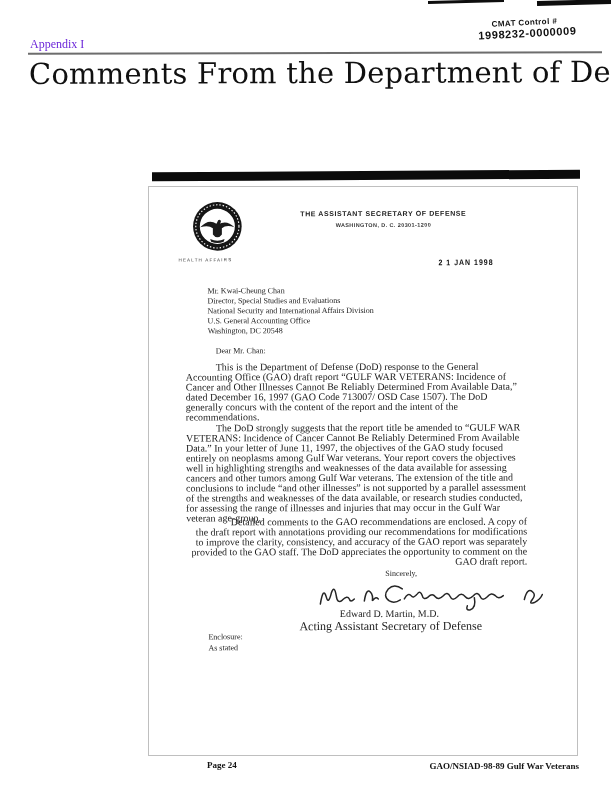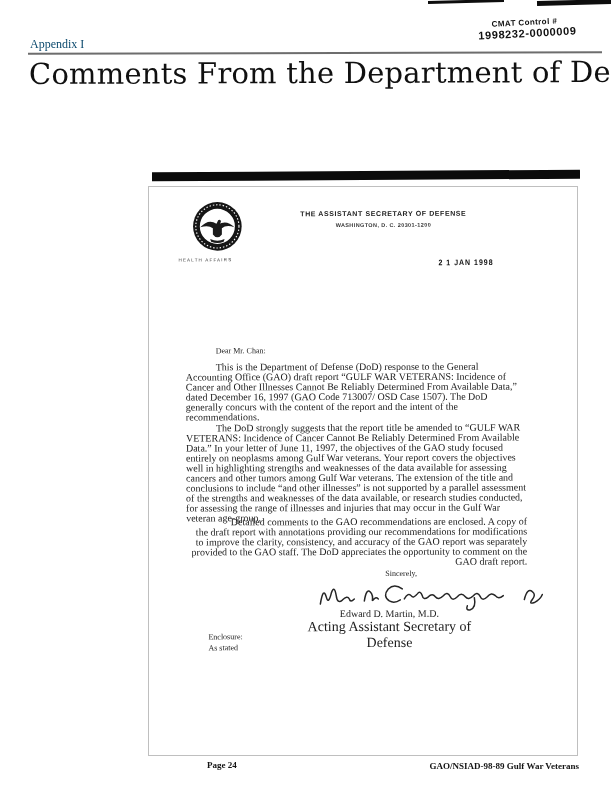--- a/index.html
+++ b/index.html
@@ -15,21 +15,21 @@
   .scanbar-1 { left:428px; top:0; width:76px; height:3px; transform:rotate(-1.5deg); }
   .scanbar-2 { left:537px; top:0; width:80px; height:5px; transform:rotate(-1.5deg); }
 
   
   .cmat { position:absolute; left:478px; top:18px; transform:rotate(-3deg); color:#111;
           font-family:"Liberation Sans", sans-serif; text-align:left; }
   .cmat-label { font-size:8px; font-weight:700; letter-spacing:.4px; padding-left:14px; }
   .cmat-number { font-size:11px; font-weight:700; letter-spacing:.6px; }
 
   
-  .appendix { position:absolute; left:30px; top:37px; font-size:12px; color:#0c4a6e; }
+  .appendix { position:absolute; left:30px; top:37px; font-size:12px; color:#6d28d9; }
   .header-rule { position:absolute; left:28px; top:52px; width:574px; height:2px;
                  background:#3c3c3c; opacity:.75; transform:rotate(-0.15deg); }
   .page-title { position:absolute; left:29px; top:56px; width:580px;
                 font-family:"DejaVu Serif", serif; font-size:29px; font-weight:400;
                 color:#101010; letter-spacing:.2px; transform:rotate(-0.2deg); white-space:nowrap; }
 
   
   .letter-topbar { position:absolute; left:152px; top:171px; width:428px; height:9px;
                    background:#0b0b0b; transform:rotate(-0.35deg); }
   .letter { position:absolute; left:148px; top:186px; width:430px; height:570px;
@@ -59,22 +59,22 @@
           text-indent:30px; color:#1a1a1a; }
   .para-1 { top:175px; }
   .para-2 { top:236px; }
   .para-3 { top:330px;text-align:right; }
 
   .closing { position:absolute; left:236px; top:382px; font-size:8px; }
 
   .sig-script { position:absolute; left:165px; top:393px; width:235px; height:32px; }
   .signer-name  { position:absolute; left:150px; top:421px; width:180px; text-align:center;
                   font-size:10px; }
-  .signer-title { position:absolute; left:140px; top:432px; width:200px; text-align:center;
-                  font-size:14px; }
+  .signer-title { position:absolute; left:150px; top:432px; width:200px; 
+                  font-size:12px; }
 
   .enclosure { position:absolute; left:59px; top:444px; font-size:8px; line-height:11px; }
 
   
   .footer-left  { position:absolute; left:207px; top:760px; font-size:9px; font-weight:700; color:#141414; }
   .footer-right { position:absolute; right:32px; top:761px; font-size:9px; font-weight:700; color:#141414;margin-left:12px; }
 </style>
 </head>
 <body>
 
@@ -104,20 +104,27 @@
         <path d="M11 31 Q20 21 29 27 L30 25 Q31 22 33 23 Q35 24 33 27 L31 28 Q40 22 49 31 Q40 28 35 32 L35 39 Q33 42 30 42 Q27 42 25 39 L25 32 Q20 28 11 31 Z" fill="#1b1b1b"></path>
         <path d="M22 44 Q30 48 38 44 L37 47 Q30 50 23 47 Z" fill="#1b1b1b"></path>
       </svg>
       <div class="seal-label">HEALTH AFFAIRS</div>
 
       <div class="lh-office">THE ASSISTANT SECRETARY OF DEFENSE</div>
       <div class="lh-city">WASHINGTON, D. C.  20301-1200</div>
 
       <div class="date-stamp">2 1 JAN 1998</div>
 
+      <div class="recipient">
+        <div>Mr. Kwai-Cheung Chan</div>
+        <div>Director, Special Studies and Evaluations</div>
+        <div>National Security and International Affairs Division</div>
+        <div>U.S. General Accounting Office</div>
+        <div>Washington, DC  20548</div>
+      </div>
 
       <div class="salutation">Dear Mr. Chan:</div>
 
       <p class="para para-1">This is the Department of Defense (DoD) response to the General Accounting Office (GAO) draft report “GULF WAR VETERANS: Incidence of Cancer and Other Illnesses Cannot Be Reliably Determined From Available Data,” dated December 16, 1997 (GAO Code 713007/ OSD Case 1507).  The DoD generally concurs with the content of the report and the intent of the recommendations.</p>
       <p class="para para-2">The DoD strongly suggests that the report title be amended to “GULF WAR VETERANS: Incidence of Cancer Cannot Be Reliably Determined From Available Data.”  In your letter of June 11, 1997, the objectives of the GAO study focused entirely on neoplasms among Gulf War veterans.  Your report covers the objectives well in highlighting strengths and weaknesses of the data available for assessing cancers and other tumors among Gulf War veterans.  The extension of the title and conclusions to include “and other illnesses” is not supported by a parallel assessment of the strengths and weaknesses of the data available, or research studies conducted, for assessing the range of illnesses and injuries that may occur in the Gulf War veteran age-group.</p>
       <p class="para para-3">Detailed comments to the GAO recommendations are enclosed.  A copy of the draft report with annotations providing our recommendations for modifications to improve the clarity, consistency, and accuracy of the GAO report was separately provided to the GAO staff.  The DoD appreciates the opportunity to comment on the GAO draft report.</p>
 
       <div class="closing">Sincerely,</div>
 
       <svg class="sig-script" viewBox="0 0 235 32" aria-label="Mary A. Christopherson">

